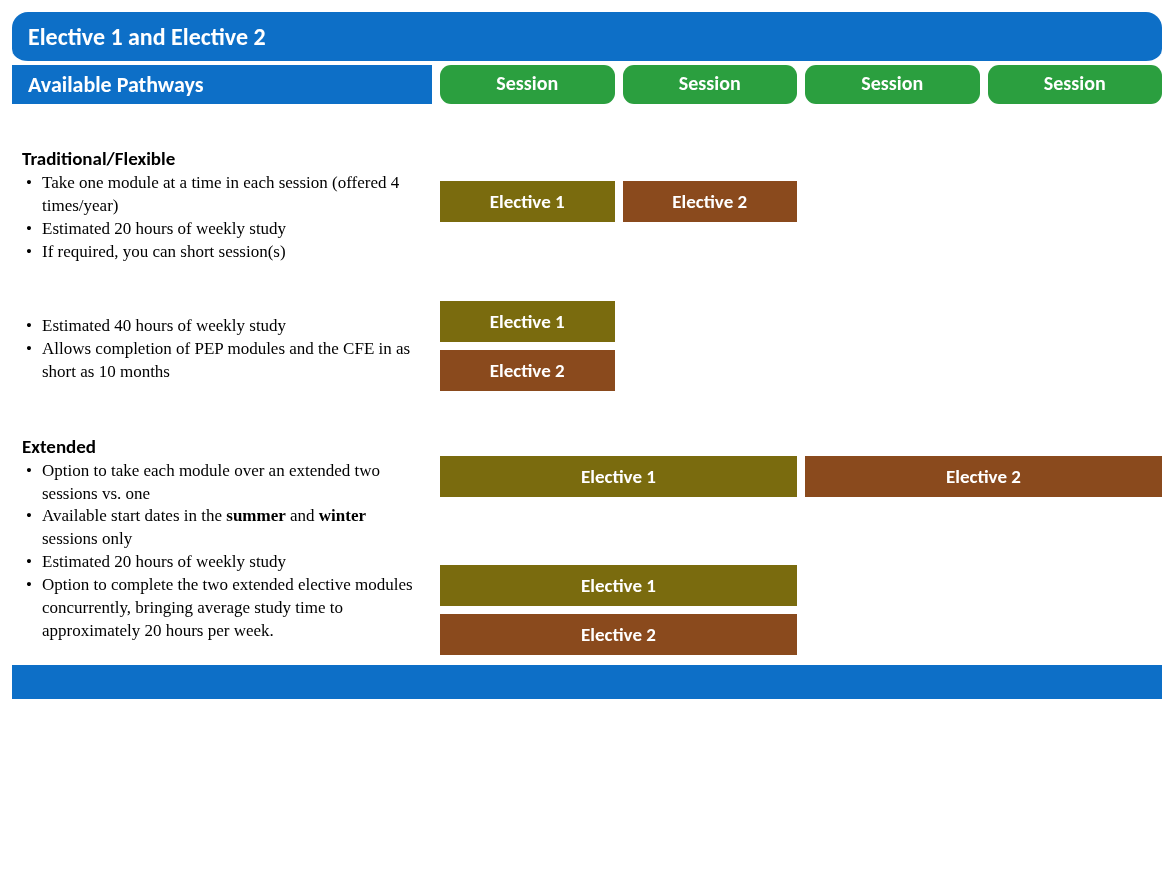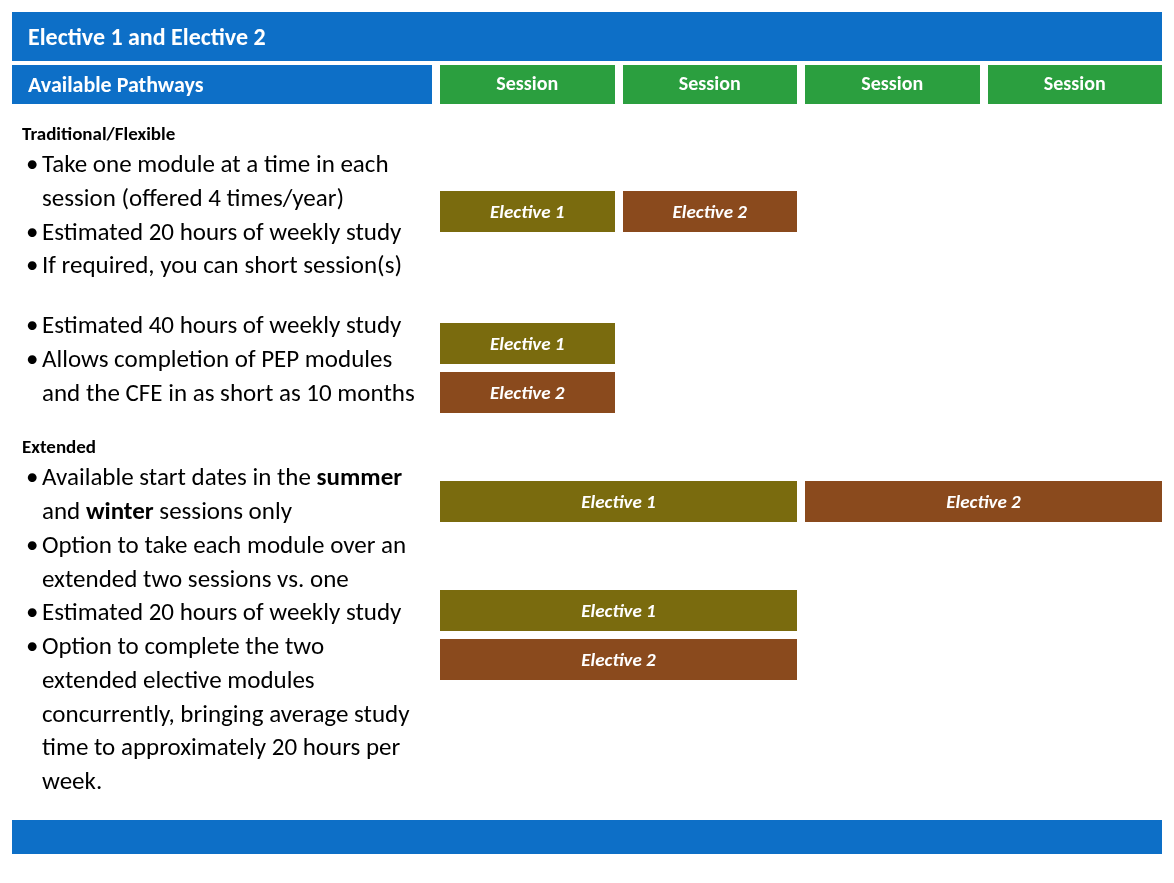--- a/index.html
+++ b/index.html
@@ -11,70 +11,72 @@
       color: #000;
     }
     .container { width: 1150px; }
     .title-bar {
       background: #0d6fc7;
       color: #fff;
       font-weight: 700;
       font-size: 24px;
       padding: 10px 16px;
       border-bottom: 4px solid #fff;
+      border-radius: 16px;
     }
     .header-row {
       display: grid;
       grid-template-columns: 420px 1fr 1fr 1fr 1fr;
       gap: 8px;
     }
     .pathways-header {
       background: #0d6fc7;
       color: #fff;
       font-weight: 700;
       font-size: 22px;
       padding: 6px 16px;
     }
     .session-header {
       background: #2b9f3f;
       color: #fff;
       font-weight: 700;
       font-size: 20px;
       text-align: center;
       padding: 6px 0;
+      border-radius: 11px;
     }
     .body-grid {
       display: grid;
       grid-template-columns: 420px repeat(4, 1fr);
       column-gap: 8px;
       row-gap: 0;
       padding-top: 18px;
     }
-    .left-col { grid-column: 1; padding: 0 10px 18px 10px; }
+    .left-col { grid-column: 1; padding: 0 10px 18px 10px; margin-top: 25px; }
     .section-title { font-weight: 700; margin-bottom: 2px; font-size: 19px; }
     ul.bullets { list-style: none; padding-left: 4px; }
     ul.bullets li {
       position: relative;
       padding-left: 16px;
       line-height: 1.35;
-      font-size: 25px;
+      font-size: 17px;
+      font-family: Liberation Serif, serif;
     }
     ul.bullets li::before {
       content: "•";
       position: absolute;
       left: 0;
       top: 0;
     }
     .module {
       color: #fff;
       font-weight: 700;
       font-size: 19px;
       text-align: center;
       padding: 9px 0;
-      font-style: italic;
     }
     .olive { background: #7a6b0e; }
     .brown { background: #8a4a1d; }
     .right-area { grid-column: 2 / span 4; display: grid; grid-template-columns: repeat(4,1fr); column-gap: 8px; }
     .bottom-bar { background: #0d6fc7; height: 34px; margin-top: 4px; }
     strong { font-weight: 700; }
   </style>
 </head>
 <body>
 
@@ -118,24 +120,24 @@
         <div></div>
         <div></div>
       <div class="module brown" style="grid-column:1;">Elective 2</div>
     </div>
   </div>
 
   <div class="body-grid" style="padding-top:8px;">
     <div class="left-col">
       <div class="section-title">Extended</div>
       <ul class="bullets">
+        <li>Option to take each module over an extended two sessions vs. one</li>
         <li>
           <span>Available start dates in the </span><strong>summer</strong><span> and </span><strong>winter</strong><span> sessions only</span>
         </li>
-        <li>Option to take each module over an extended two sessions vs. one</li>
         <li>Estimated 20 hours of weekly study</li>
         <li>Option to complete the two extended elective modules concurrently, bringing average study time to approximately 20 hours per week.</li>
       </ul>
     </div>
     <div class="right-area" style="align-content:start; row-gap:8px; padding-top:46px;">
 
       <div class="module olive" style="grid-column:1 / span 2;">Elective 1</div>
       <div class="module brown" style="grid-column:3 / span 2;">Elective 2</div>
 
       <div style="grid-column:1 / span 4; height:52px;"></div>

